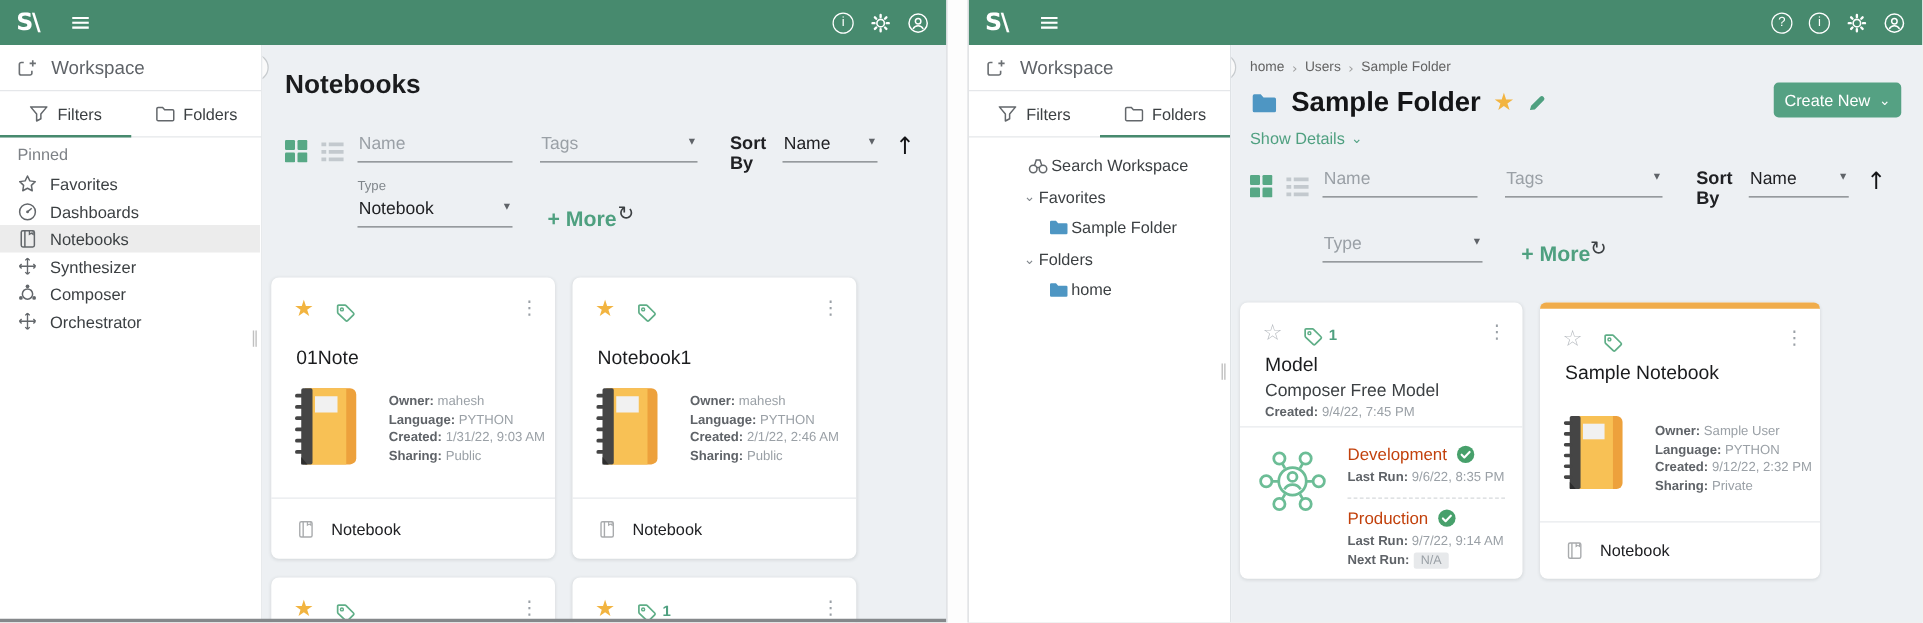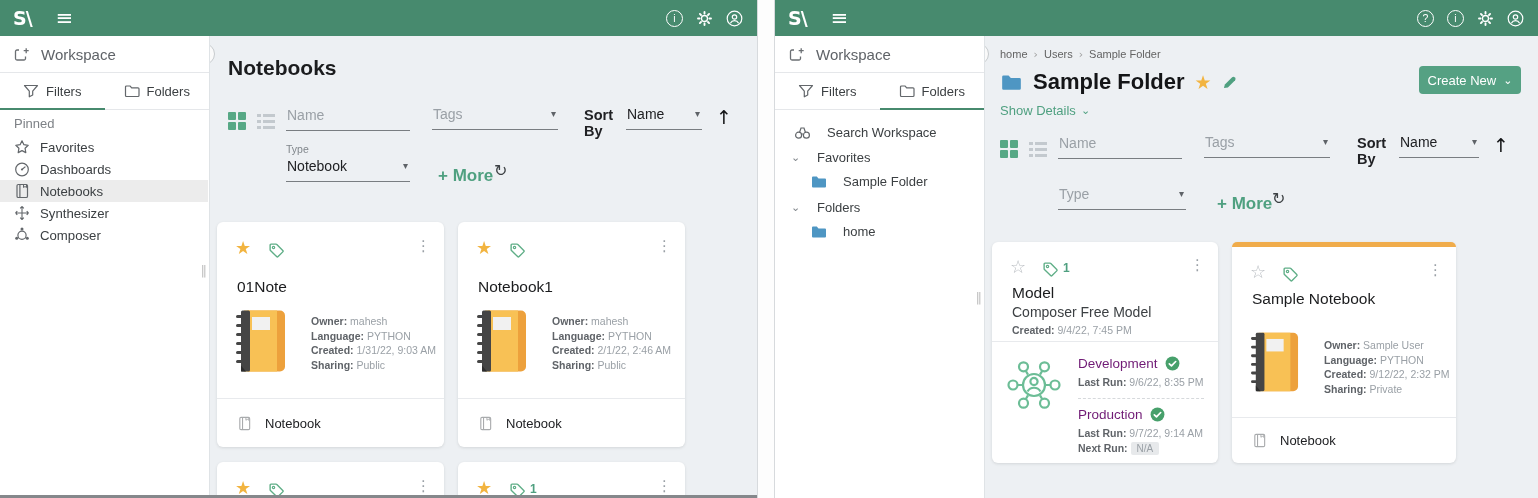--- a/index.html
+++ b/index.html
@@ -34,21 +34,21 @@
   .ws-header{height:37px;border-bottom:1px solid #e5e7ea;display:flex;align-items:center;gap:11px;padding-left:13px;color:#5f6368;font-size:15px;}
   .tabs{height:37px;border-bottom:1px solid #e5e7ea;display:flex;}
   .tab{flex:1;display:flex;align-items:center;justify-content:center;gap:7px;font-size:13px;color:#3c4043;position:relative;cursor:pointer;}
   .tab.active::after{content:"";position:absolute;left:0;right:0;bottom:-1px;height:2px;background:var(--green-dark);}
   .pinned{position:absolute;top:80px;left:14px;font-size:13px;color:#7d8186;}
   .nav{position:absolute;top:100px;left:0;right:1px;}
   .nav-item{height:22px;display:flex;align-items:center;gap:10px;padding-left:14px;font-size:13.2px;color:#3c4043;cursor:pointer;}
   .nav-item.selected{background:#ececec;}
   .resize{position:absolute;right:2px;color:#c0c0c0;font-size:13px;cursor:col-resize;}
   
-  .tree-row{position:absolute;display:flex;align-items:center;gap:16px;font-size:13px;color:#3c4043;cursor:pointer;}
+  .tree-row{position:absolute;display:flex;align-items:center;gap:2px;font-size:13px;color:#3c4043;cursor:pointer;margin-left:28px;}
   .tree-chev{color:#80868b;font-size:11px;width:10px;}
   
   .main{position:absolute;top:36px;left:210px;right:0;bottom:0;background:var(--bg);overflow:hidden;}
   .collapse-btn{position:absolute;width:22px;height:22px;border-radius:50%;background:#fafafa;border:1px solid #c7cbce;color:#8a8f94;font-size:12px;display:flex;align-items:center;justify-content:center;cursor:pointer;z-index:6;}
   .page-title{position:absolute;font-size:21px;font-weight:bold;color:var(--ink);}
   
   .grid-ic,.list-ic{position:absolute;cursor:pointer;}
   .fld{position:absolute;border-bottom:1px solid #797d81;}
   .fld input{border:none;background:transparent;outline:none;width:100%;font:14px "Liberation Sans","DejaVu Sans",sans-serif;color:#202124;padding:0 0 7px 1px;}
   .fld input::placeholder{color:#9aa0a6;}
@@ -69,21 +69,21 @@
   .dots{position:absolute;right:13px;color:#9aa0a6;font-size:15px;cursor:pointer;}
   .card-title{position:absolute;left:20px;font-size:15.5px;font-weight:normal;color:var(--ink);}
   .card-sub{position:absolute;left:20px;font-size:14px;color:#3c4043;}
   .meta{position:absolute;}
   .meta-line{font-size:10.5px;line-height:14.6px;white-space:nowrap;}
   .meta-line b{color:var(--gray-lbl);}
   .meta-line span{color:var(--gray-val);}
   .card-footer{position:absolute;left:0;right:0;bottom:0;border-top:1px solid #e8eaed;display:flex;align-items:center;gap:13px;padding-left:20px;font-size:13px;color:#202124;}
   .divider{position:absolute;left:0;right:0;border-top:1px solid #e8eaed;}
   .dashed{border-top:1px dashed #d6d9dc;}
-  .env-name{font-size:13.5px;color:#701a75;display:flex;align-items:center;gap:7px;}
+  .env-name{font-size:13.5px;color:#c2410c;display:flex;align-items:center;gap:7px;}
   .na-badge{background:#e7e9eb;color:#80868b;font-size:10px;padding:1px 6px;border-radius:2px;}
   .top-strip{position:absolute;top:0;left:0;right:0;height:5px;background:var(--orange);border-radius:6px 6px 0 0;}
   
   .crumbs{position:absolute;display:flex;align-items:center;gap:6px;font-size:11px;color:#636363;}
   .crumb{cursor:pointer;}
   .crumb-sep{color:#9e9e9e;font-size:11px;}
   .folder-title-row{position:absolute;display:flex;align-items:center;gap:10px;}
   .folder-title{font-size:22px;font-weight:bold;color:#141517;}
   .show-details{position:absolute;font-size:13px;color:var(--green-accent);display:flex;align-items:center;gap:5px;cursor:pointer;}
   .create-btn{position:absolute;height:28px;width:102px;background:var(--green-btn);color:#fff;border:none;border-radius:4px;font-size:13px;font-family:inherit;display:flex;align-items:center;justify-content:center;gap:7px;cursor:pointer;}
@@ -262,20 +262,26 @@
             <use href="#ic-move"></use>
           </svg>
           <span>Synthesizer</span>
         </div>
       <div class="nav-item">
           <svg width="16" height="16" viewBox="0 0 16 16">
             <use href="#ic-orbit"></use>
           </svg>
           <span>Composer</span>
         </div>
+      <div class="nav-item">
+          <svg width="16" height="16" viewBox="0 0 16 16">
+            <use href="#ic-move"></use>
+          </svg>
+          <span>Orchestrator</span>
+        </div>
     </nav>
     <div class="resize glyph" style="top:228px">‖</div>
   </div>
 
   <div class="main">
     <div class="collapse-btn glyph" style="left:-17px;top:7px">«</div>
     <h1 class="page-title" style="left:18px;top:20px">Notebooks</h1>
 
     <svg class="grid-ic" style="left:18px;top:76px" width="18" height="18" viewBox="0 0 18 18">
         <g fill="#57A885">

